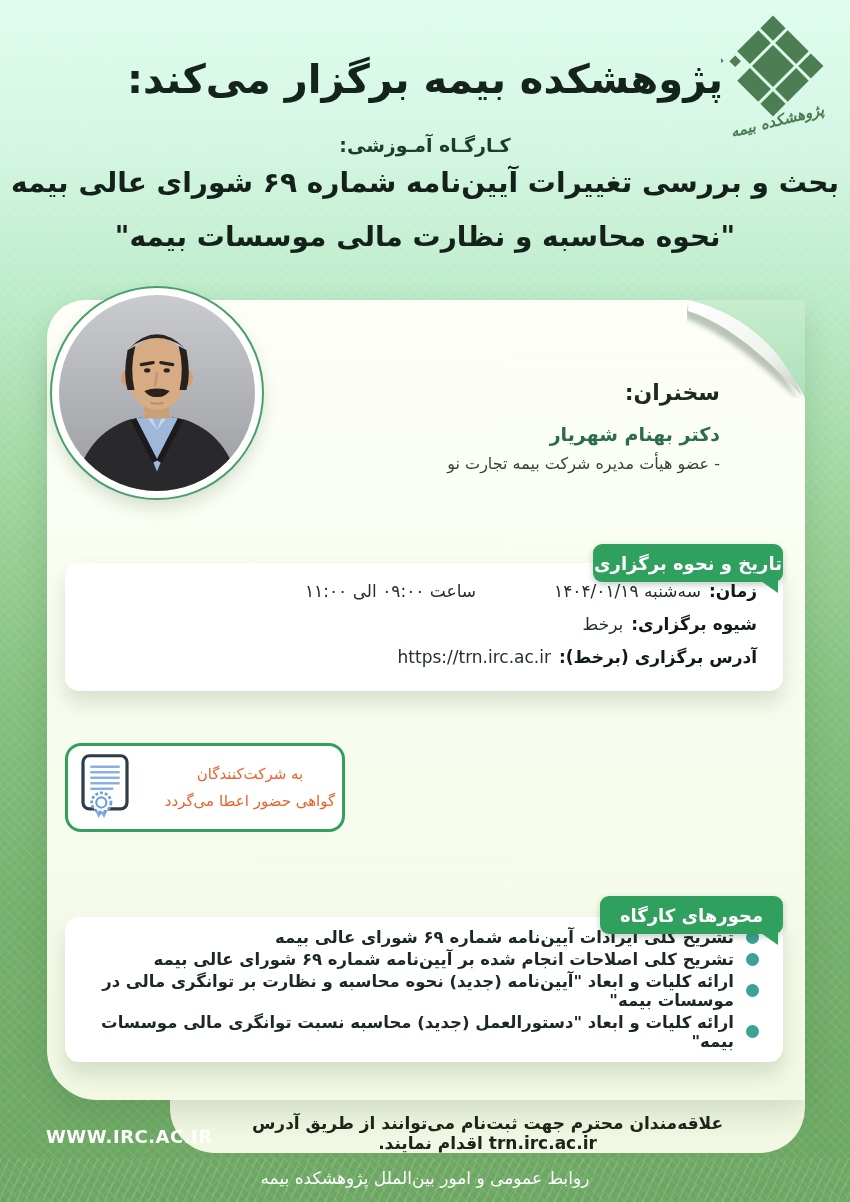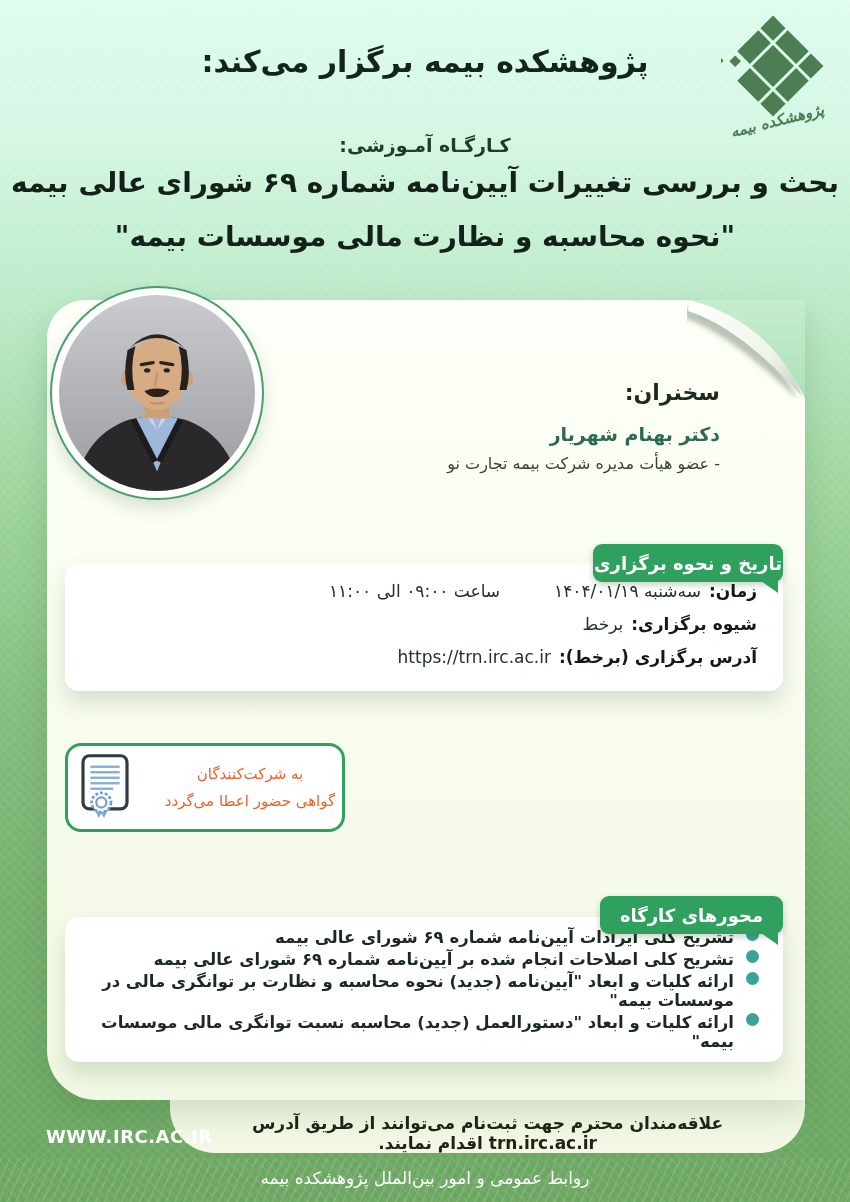--- a/index.html
+++ b/index.html
@@ -13,23 +13,23 @@
     background:
       repeating-linear-gradient(45deg,rgba(255,255,255,0.05) 0 2px,transparent 2px 7px),
       repeating-linear-gradient(-45deg,rgba(255,255,255,0.04) 0 2px,transparent 2px 7px);
   }
   .footer-strip{
     position:absolute;left:0;top:1158px;width:850px;height:44px;z-index:1;
     background:repeating-linear-gradient(115deg,rgba(255,255,255,0.10) 0 2px,transparent 2px 8px);
   }
   
   .presents{
-    position:absolute;top:44px;left:0;width:850px;z-index:2;
+    position:absolute;top:56px;left:0;width:850px;z-index:2;
     text-align:center;direction:rtl;
-    font-size:30px;font-weight:800;color:#14231b;letter-spacing:0;
+    font-size:40px;font-weight:800;color:#14231b;letter-spacing:0;
   }
   .logo{position:absolute;top:14px;right:12px;width:130px;z-index:3;text-align:center;}
   .logo svg{display:block;margin:0 auto;}
   .logo-calligraphy{
     display:inline-block;transform:rotate(-14deg) translate(6px,-6px);
     font-size:15px;font-weight:700;color:#4c7c50;direction:rtl;white-space:nowrap;
     font-style:italic;
   }
   .workshop-label{
     position:absolute;top:134px;left:0;width:850px;z-index:2;
@@ -84,37 +84,37 @@
   .badge-date{left:593px;top:532px;width:190px;}
   .badge-topics{left:600px;top:884px;width:183px;}
   
   .white-box{
     position:absolute;background:#ffffff;border-radius:14px;z-index:3;
     box-shadow:0 12px 20px rgba(80,120,80,0.20);
   }
   .box-date{left:65px;top:563px;width:718px;height:128px;direction:rtl;padding:18px 26px 0 20px;box-sizing:border-box;}
   .drow{display:flex;align-items:baseline;direction:rtl;margin-bottom:13px;font-size:17px;color:#23302a;}
   .lbl{font-weight:800;color:#101b14;margin-left:8px;}
-  .hours{margin-right:54px;}
+  .hours{margin-right:78px;}
   .url{direction:ltr;unicode-bidi:isolate;color:#23302a;}
   
   .cert{
     position:absolute;left:65px;top:743px;width:280px;height:89px;z-index:3;
     background:#ffffff;border:3px solid #2fa05e;border-radius:16px;
     display:flex;align-items:center;box-sizing:border-box;
   }
   .cert-icon{margin-left:10px;margin-right:14px;flex:0 0 auto;}
   .cert-text{flex:1;text-align:center;direction:rtl;color:#e8622b;font-weight:400;font-size:15px;line-height:1.8;padding-left:12px;}
   
   .box-topics{
     left:65px;top:917px;width:718px;height:145px;direction:rtl;
     display:flex;flex-direction:column;justify-content:space-around;
     padding:10px 24px;box-sizing:border-box;
   }
-  .topic-row{display:flex;align-items:flex-start;direction:rtl;}
+  .topic-row{display:flex;align-items:center;direction:rtl;}
   .bullet{
     width:13px;height:13px;border-radius:50%;background:#3aa394;
     margin-left:12px;flex:0 0 auto;
   }
   .topic-text{font-size:16.5px;font-weight:600;color:#1c2822;}
   
   .reg-band{
     position:absolute;left:170px;top:1072px;width:635px;height:81px;z-index:1;
     background:#f2f8e3;border-radius:0 0 45px 45px;
     display:flex;align-items:flex-end;justify-content:center;

